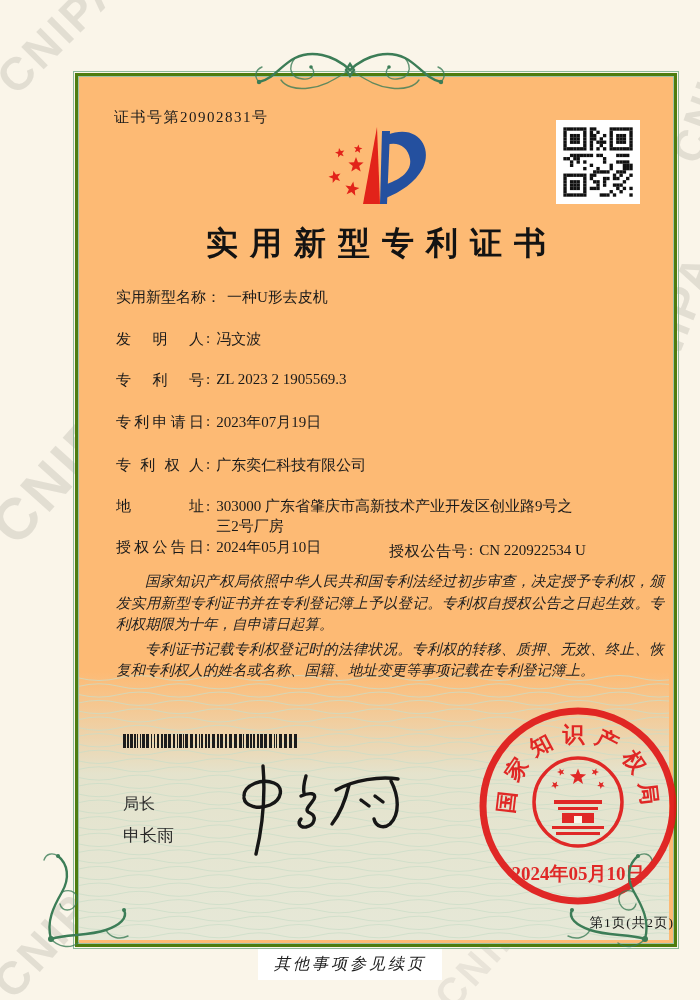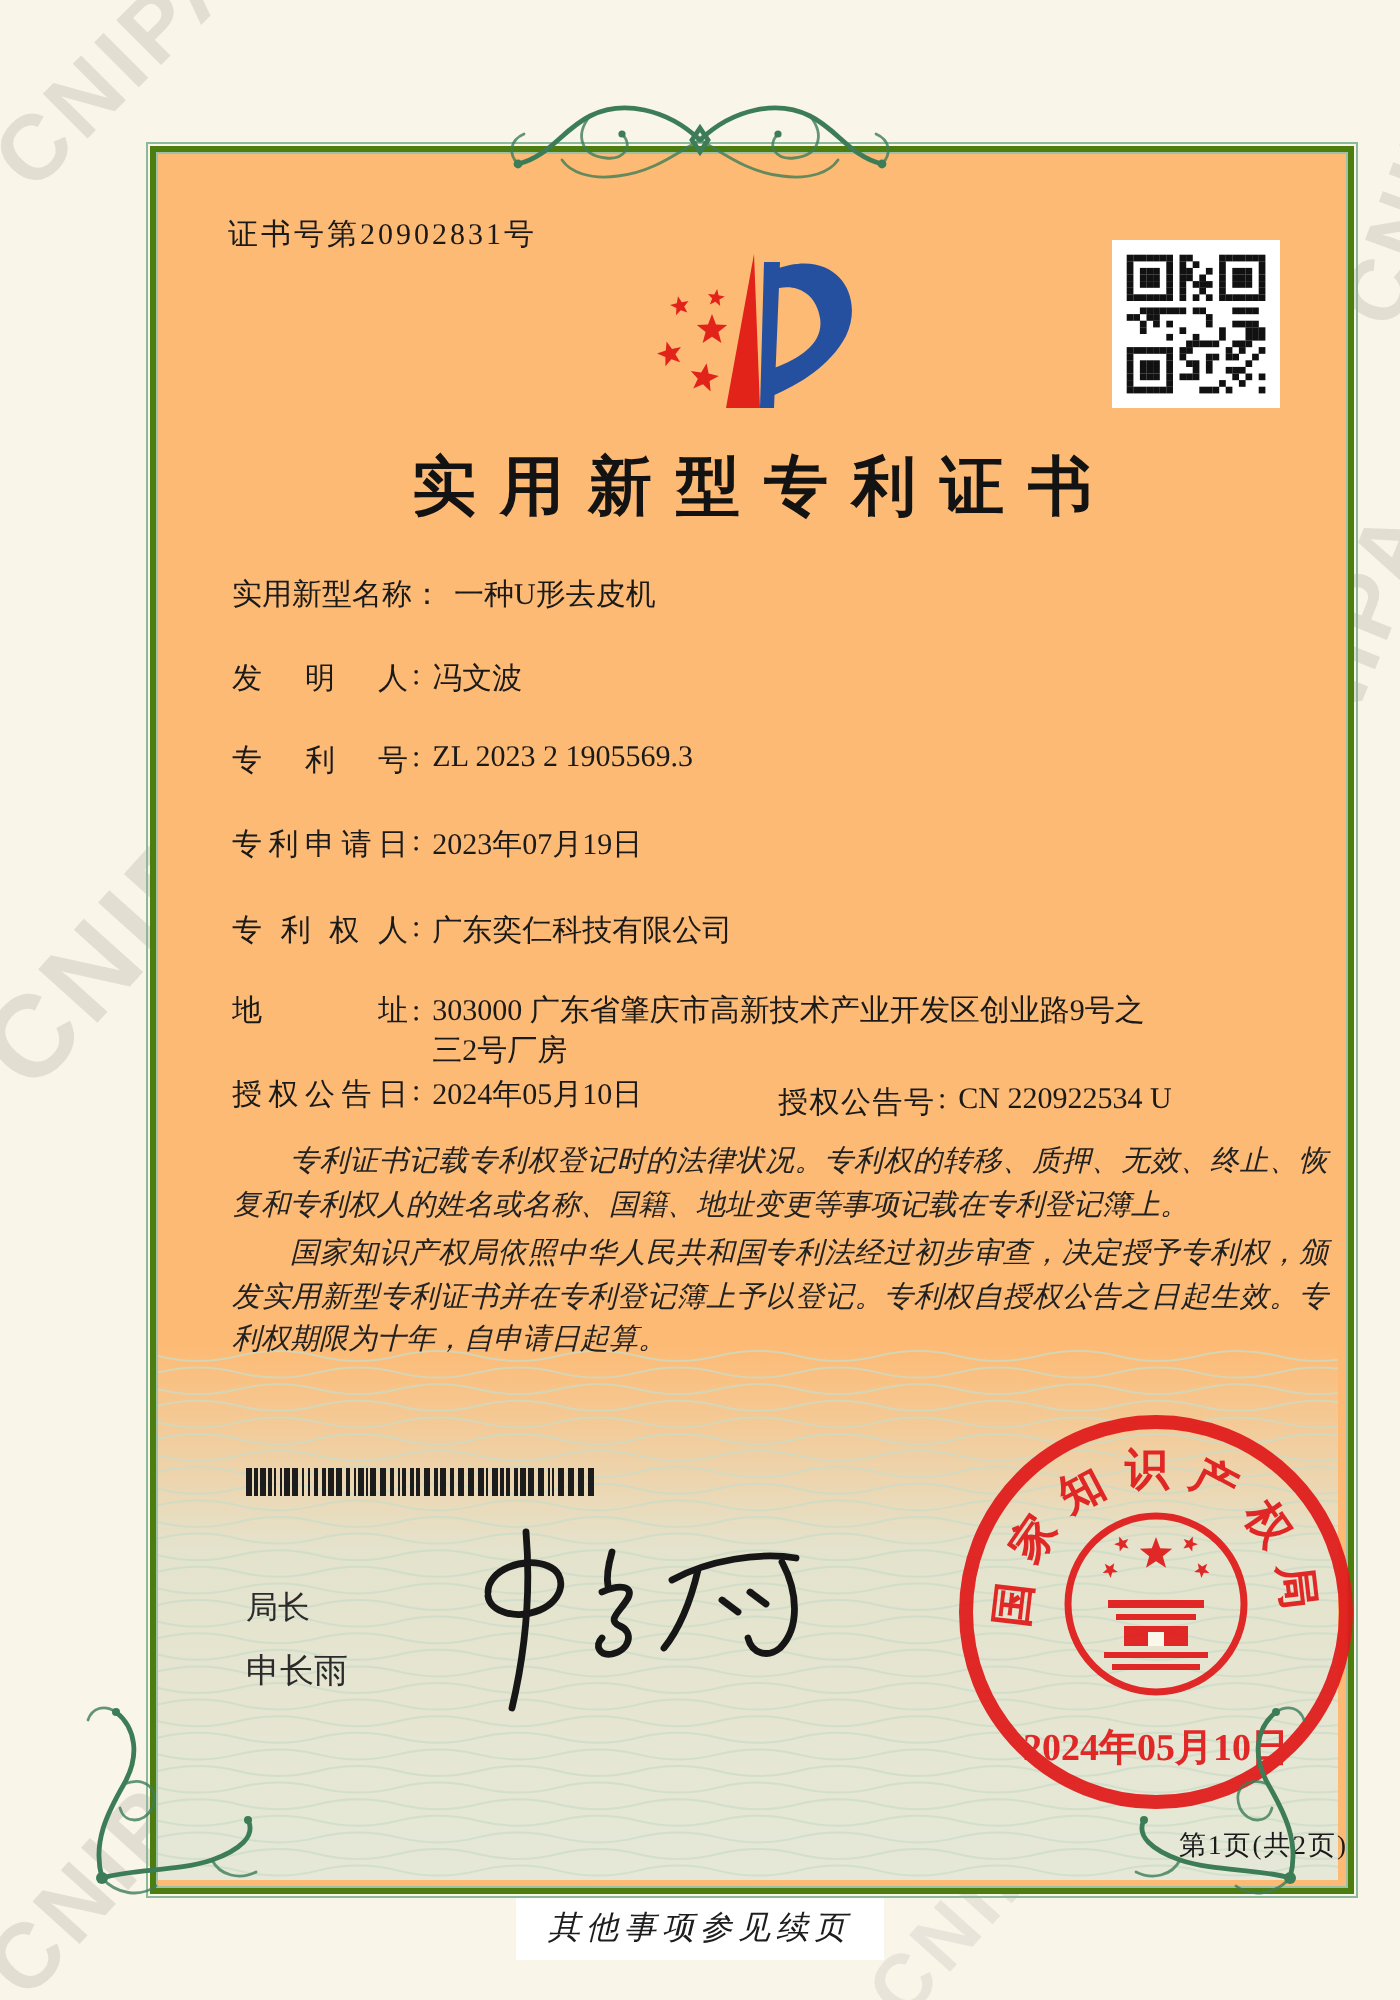--- a/index.html
+++ b/index.html
@@ -358,22 +358,22 @@
 三2号厂房</span>
     </div>
     <div class="frow r7">
       <span class="flabel">授权公告日</span><span class="fcolon">:</span><span class="fvalue">2024年05月10日</span>
       <span class="fgroup2">
         <span class="flabel">授权公告号</span><span class="fcolon">:</span><span class="fvalue">CN 220922534 U</span>
       </span>
     </div>
 
     <div class="paras">
+      <p>国家知识产权局依照中华人民共和国专利法经过初步审查，决定授予专利权，颁发实用新型专利证书并在专利登记簿上予以登记。专利权自授权公告之日起生效。专利权期限为十年，自申请日起算。</p>
       <p>专利证书记载专利权登记时的法律状况。专利权的转移、质押、无效、终止、恢复和专利权人的姓名或名称、国籍、地址变更等事项记载在专利登记簿上。</p>
-      <p>国家知识产权局依照中华人民共和国专利法经过初步审查，决定授予专利权，颁发实用新型专利证书并在专利登记簿上予以登记。专利权自授权公告之日起生效。专利权期限为十年，自申请日起算。</p>
     </div>
 
     <svg class="barcode" id="barcode-svg" width="180" height="14" viewBox="0 0 180 14">
         <rect x="0" y="0" width="3" height="14" fill="#1c1c1c"></rect>
         <rect x="4" y="0" width="2" height="14" fill="#1c1c1c"></rect>
         <rect x="7" y="0" width="3" height="14" fill="#1c1c1c"></rect>
         <rect x="11" y="0" width="2" height="14" fill="#1c1c1c"></rect>
         <rect x="14" y="0" width="1" height="14" fill="#1c1c1c"></rect>
         <rect x="17" y="0" width="1" height="14" fill="#1c1c1c"></rect>
         <rect x="19" y="0" width="3" height="14" fill="#1c1c1c"></rect>

